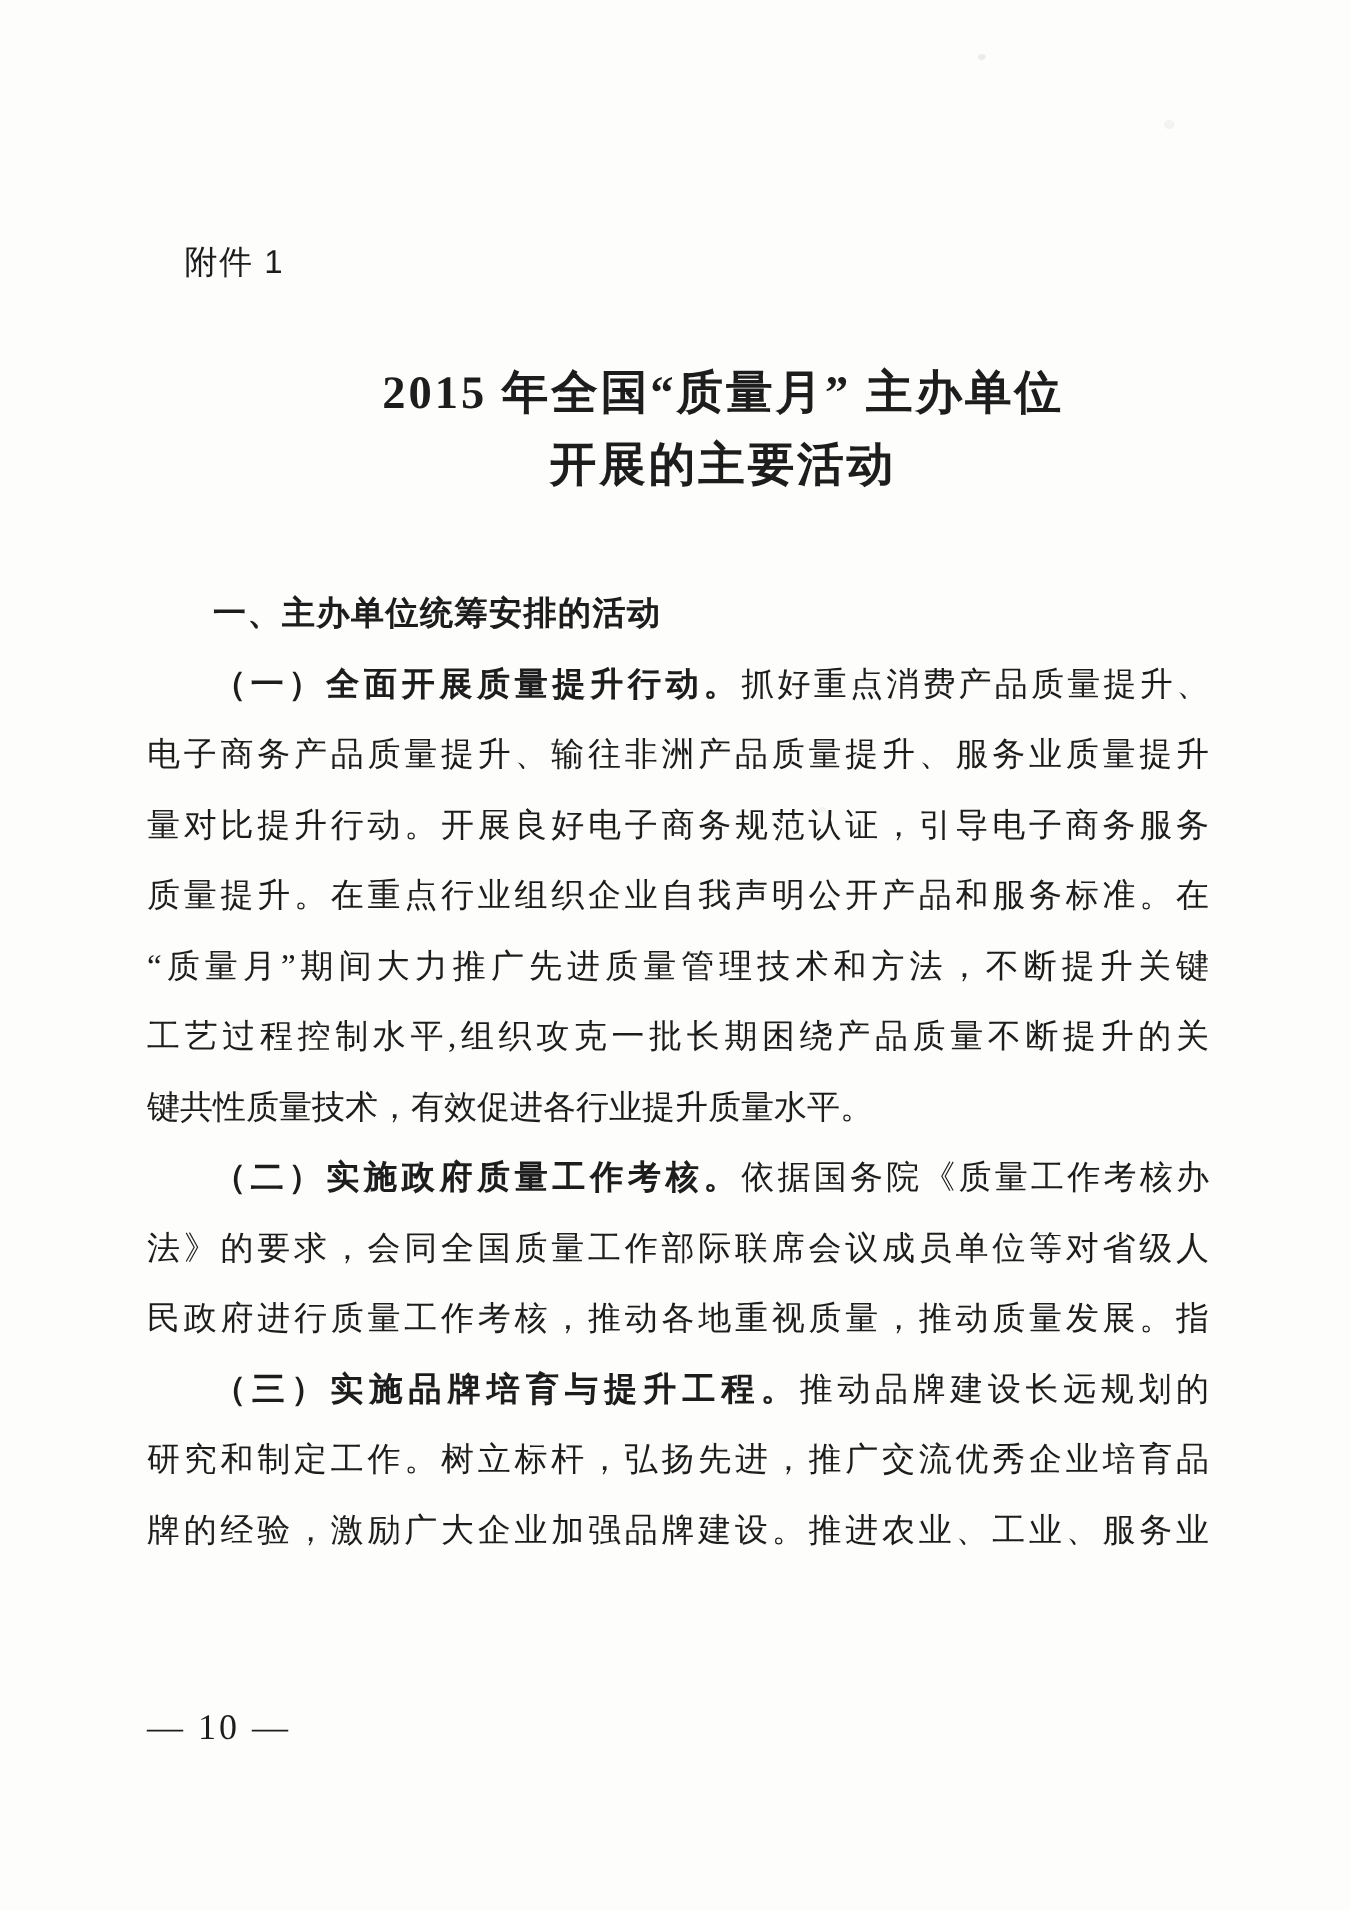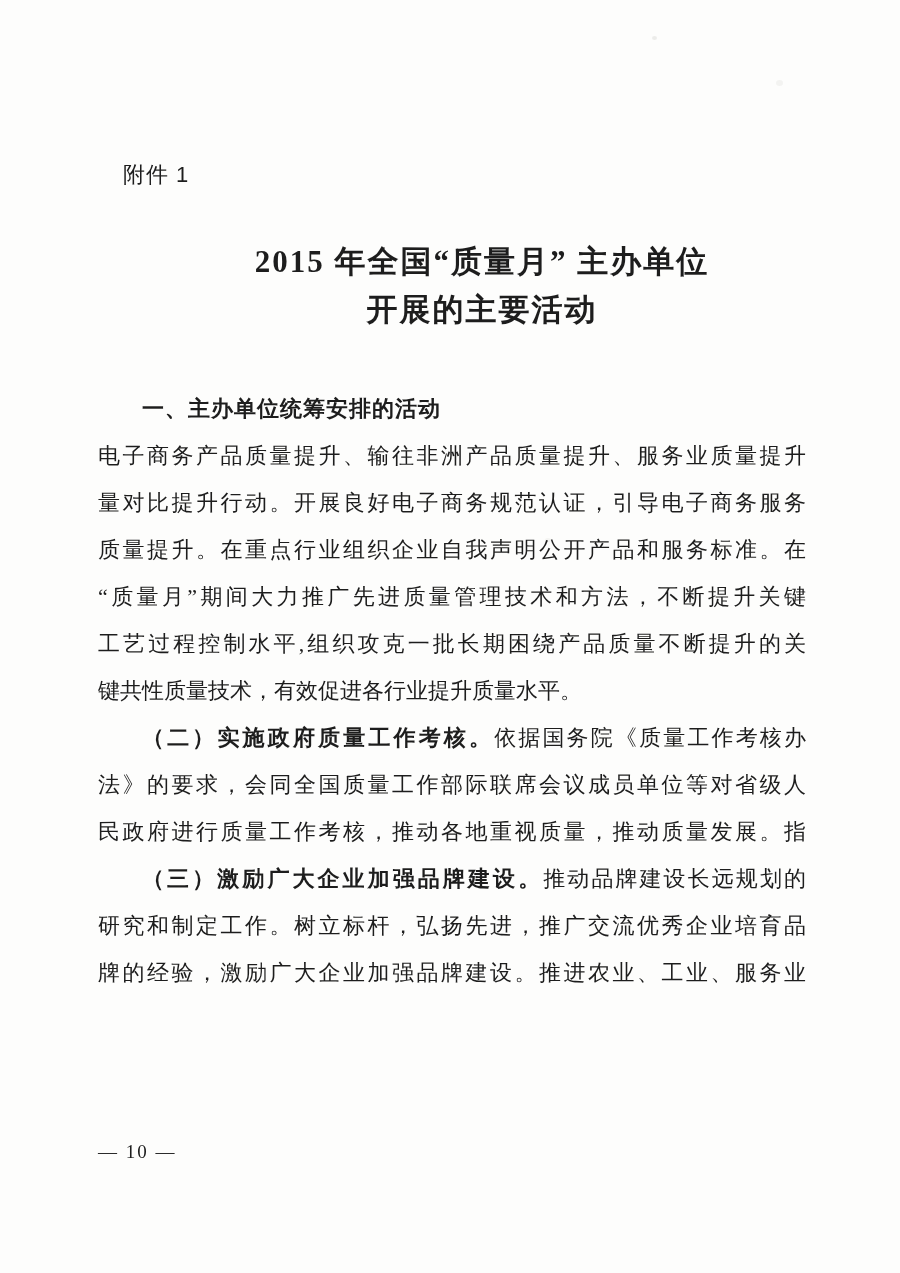--- a/index.html
+++ b/index.html
@@ -66,21 +66,21 @@
     letter-spacing: 1px;
   }
   .lead {
     font-weight: 700;
     letter-spacing: 1px;
   }
   .footer-pageno {
     position: absolute;
     left: 98px;
     top: 1132px;
-    font-size: 19px;
+    font-size: 24px;
     line-height: 40px;
     letter-spacing: 2px;
   }
   .speckle {
     position: absolute;
     border-radius: 50%;
     background: #ececea;
   }
   .sp1 { left: 652px; top: 36px; width: 5px; height: 4px; }
   .sp2 { left: 776px; top: 80px; width: 7px; height: 6px; background: #f3f3f1; }
@@ -99,32 +99,33 @@
 
   <div class="title-block">
     <div>2015 年全国“质量月” 主办单位</div>
     <div>开展的主要活动</div>
   </div>
 
   <div class="body-text">
 
     <div class="line section-heading indent">一、主办单位统筹安排的活动</div>
 
+    <div class="line full indent"><span class="lead">（一）全面开展质量提升行动。</span><span>抓好重点消费产品质量提升、</span></div>
     <div class="line full">电子商务产品质量提升、输往非洲产品质量提升、服务业质量提升</div>
     <div class="line full">量对比提升行动。开展良好电子商务规范认证，引导电子商务服务</div>
     <div class="line full">质量提升。在重点行业组织企业自我声明公开产品和服务标准。在</div>
     <div class="line full">“质量月”期间大力推广先进质量管理技术和方法，不断提升关键</div>
     <div class="line full">工艺过程控制水平,组织攻克一批长期困绕产品质量不断提升的关</div>
     <div class="line">键共性质量技术，有效促进各行业提升质量水平。</div>
 
     <div class="line full indent"><span class="lead">（二）实施政府质量工作考核。</span><span>依据国务院《质量工作考核办</span></div>
     <div class="line full">法》的要求，会同全国质量工作部际联席会议成员单位等对省级人</div>
     <div class="line full">民政府进行质量工作考核，推动各地重视质量，推动质量发展。指</div>
 
-    <div class="line full indent"><span class="lead">（三）激励广大企业加强品牌建设。</span><span>推动品牌建设长远规划的</span></div>
+    <div class="line full indent"><span class="lead">（三）实施品牌培育与提升工程。</span><span>推动品牌建设长远规划的</span></div>
     <div class="line full">研究和制定工作。树立标杆，弘扬先进，推广交流优秀企业培育品</div>
     <div class="line full">牌的经验，激励广大企业加强品牌建设。推进农业、工业、服务业</div>
 
   </div>
 
   <div class="footer-pageno">— 10 —</div>
 
 </div>
 
 </body></html>

